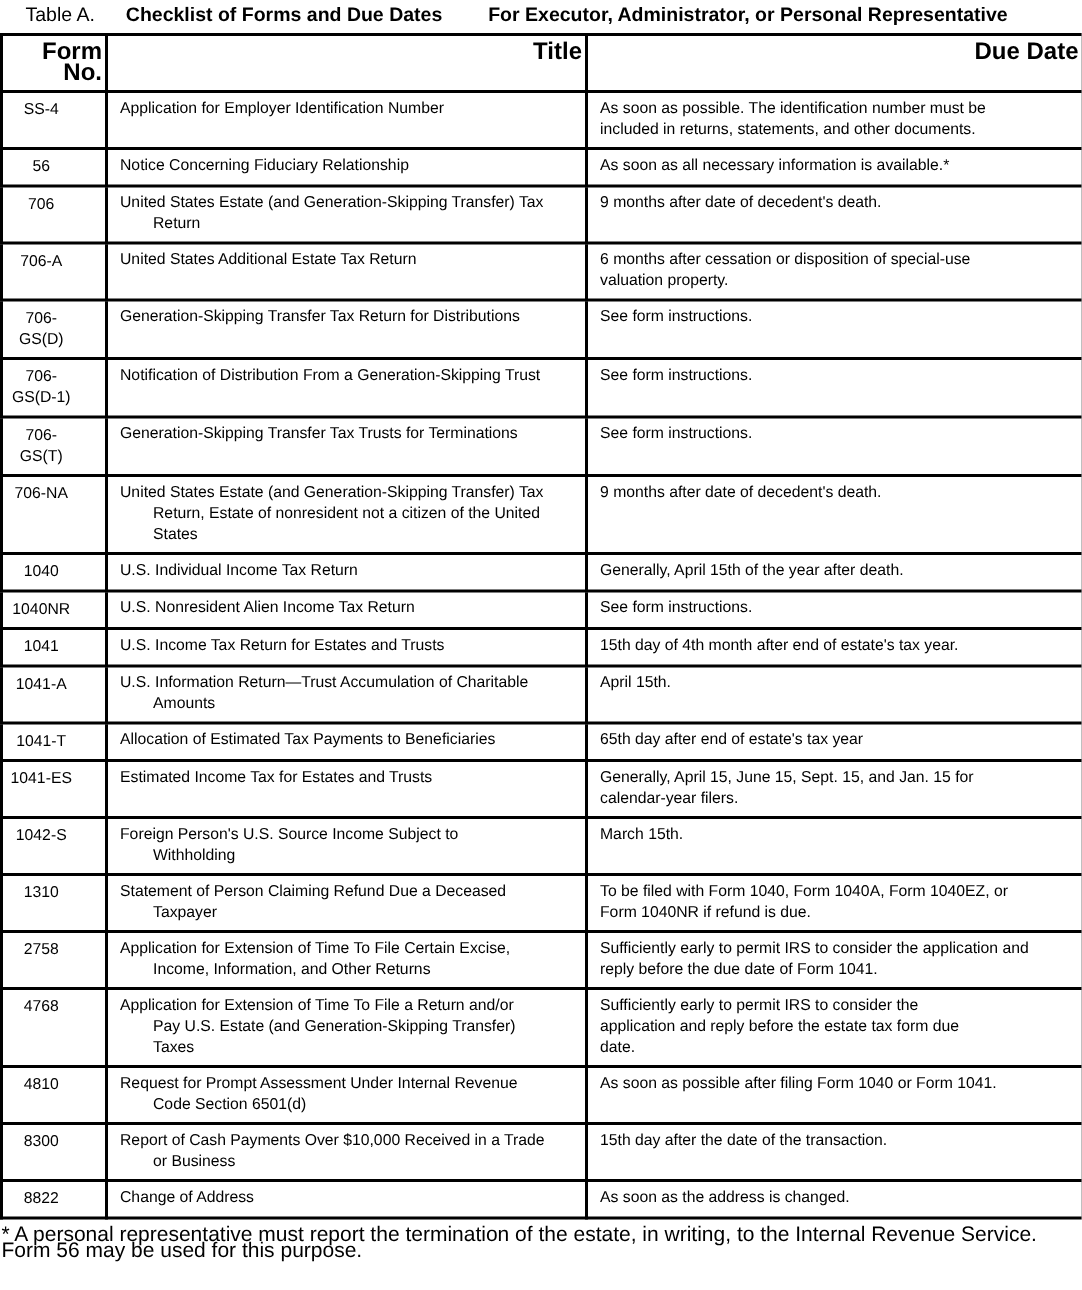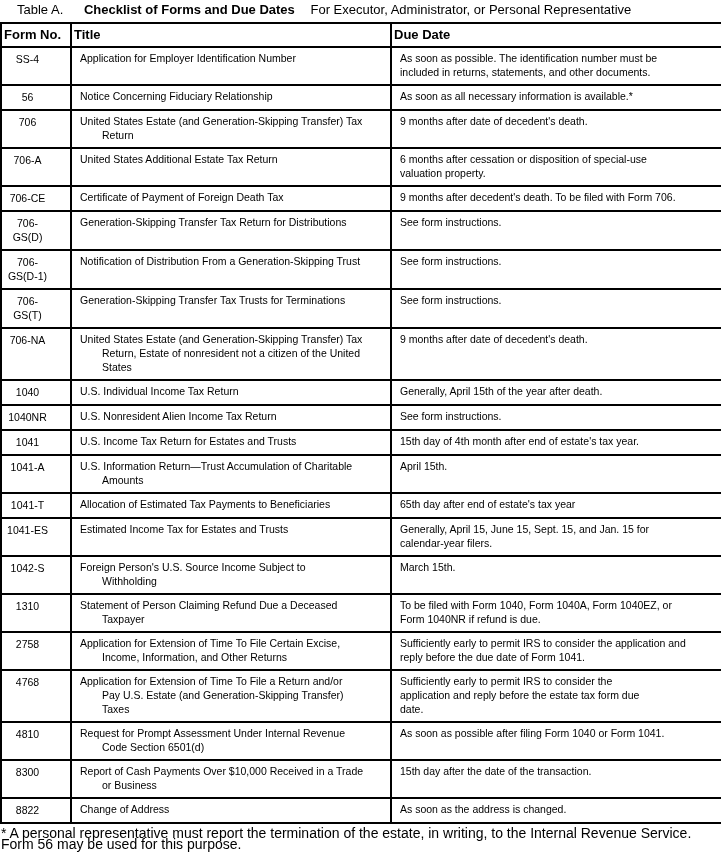--- a/index.html
+++ b/index.html
@@ -17,38 +17,38 @@
     background: #ffffff;
   }
   .doc-caption {
     font-size: 13px;
     line-height: 16px;
     padding: 1px 0 4px 1px;
     white-space: nowrap;
   }
   .cap-prefix { font-weight: normal; margin-left: 16px; }
   .cap-main   { font-weight: bold; margin-left: 17px; }
-  .cap-subject{ font-weight: normal; margin-left: 12px; }
+  .cap-subject{ font-weight: bold; margin-left: 27px; }
 
   table.forms-table {
     width: 721px;
     border-collapse: collapse;
     table-layout: fixed;
   }
   .forms-table th,
   .forms-table td {
     border: 2px solid #000000;
     vertical-align: top;
     font-size: 10.5px;
     line-height: 14px;
   }
   .forms-table th {
-    font-size: 13px;
+    font-size: 16px;
     font-weight: bold;
-    text-align: left;
+    text-align: right;
     padding: 4px 2px;
   }
   td.cell-form {
     text-align: center;
     padding: 4px 18px 5px 1px;
   }
   td.cell-title {
     padding: 3px 6px 5px 30px;
     text-indent: -22px;
     white-space: pre-wrap;
@@ -105,25 +105,20 @@
 Return</td>
           <td class="cell-due">9 months after date of decedent's death.</td>
         </tr>
         <tr>
           <td class="cell-form">706-A</td>
           <td class="cell-title">United States Additional Estate Tax Return</td>
           <td class="cell-due">6 months after cessation or disposition of special-use
 valuation property.</td>
         </tr>
         <tr>
-          <td class="cell-form">706-CE</td>
-          <td class="cell-title">Certificate of Payment of Foreign Death Tax</td>
-          <td class="cell-due">9 months after decedent's death. To be filed with Form 706.</td>
-        </tr>
-        <tr>
           <td class="cell-form">706-GS(D)</td>
           <td class="cell-title">Generation-Skipping Transfer Tax Return for Distributions</td>
           <td class="cell-due">See form instructions.</td>
         </tr>
         <tr>
           <td class="cell-form">706-GS(D-1)</td>
           <td class="cell-title">Notification of Distribution From a Generation-Skipping Trust</td>
           <td class="cell-due">See form instructions.</td>
         </tr>
         <tr>

